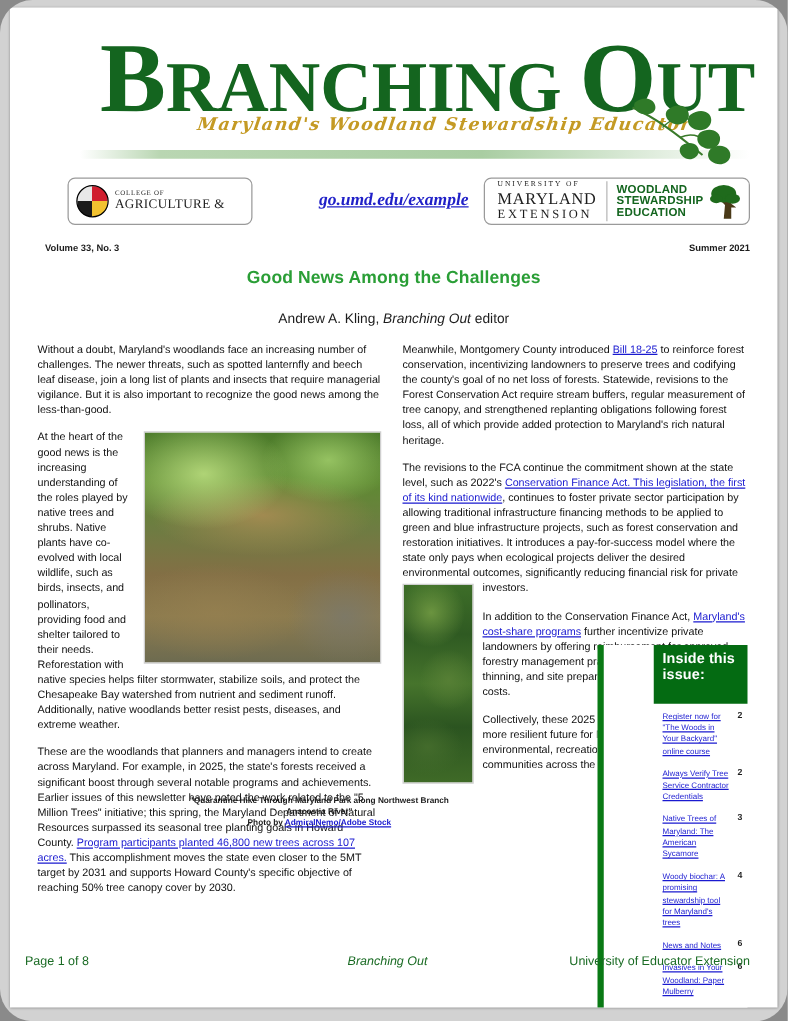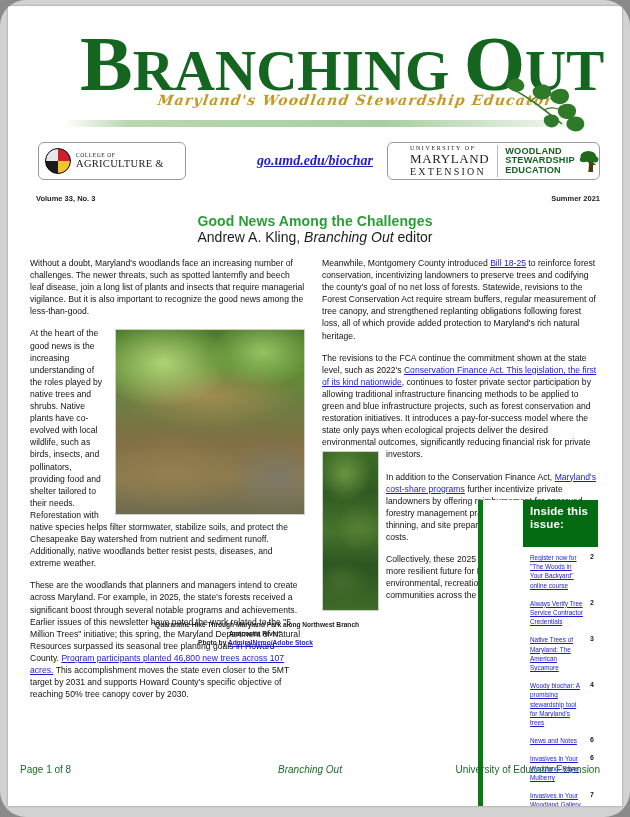--- a/index.html
+++ b/index.html
@@ -84,22 +84,22 @@
     position: absolute;
     top: 0;
     height: 38px;
     border: 1px solid #9a9a9a;
     border-radius: 6px;
     background: #fff;
     box-sizing: border-box;
     display: flex;
     align-items: center;
   }
-  .logo-left { left: 8px; width: 148px; padding-left: 4px; }
-  .logo-right { right: 0px; width: 213px; padding-left: 12px; }
+  .logo-left { left: 24px; width: 148px; padding-left: 4px; }
+  .logo-right { right: 0px; width: 213px; }
   .terp-seal {
     width: 24px; height: 24px; border-radius: 50%;
     background:
       conic-gradient(#d01e2f 0deg 90deg, #f2c230 90deg 180deg, #1b1b1b 180deg 270deg, #e8e8e8 270deg 360deg);
     border: 1.5px solid #000;
     margin: 0 5px 0 2px;
     flex: 0 0 auto;
   }
   .cans-text {
     font-family: "Liberation Serif", serif;
@@ -159,22 +159,22 @@
     text-align: center;
     color: #2a9e36;
     font-size: 14px;
     font-weight: bold;
     margin-top: 7px;
     letter-spacing: 0.1px;
   }
   .byline {
     text-align: center;
     color: #1c1c1c;
-    font-size: 14px;
-    margin-top: 0;
+    font-size: 11px;
+    margin-top: 20px;
   }
   .byline i { font-style: italic; }
   
   .cols {
     position: relative;
     margin: 12px 22px 10px 22px;
     height: 560px;
   }
   .col {
     position: absolute;
@@ -319,21 +319,21 @@
 
     <div class="logo-row">
       <div class="logo-box logo-left">
         <div class="terp-seal"></div>
         <div class="cans-text">
           <span class="tiny">COLLEGE OF</span>
           <span class="big">AGRICULTURE &amp;</span>
         </div>
       </div>
 
-      <a class="site-link" href="#">go.umd.edu/biochar</a>
+      <a class="site-link" href="#">go.umd.edu/example</a>
 
       <div class="logo-box logo-right">
         <div class="umd-ext">
           <span class="u1">UNIVERSITY OF</span>
           <span class="u2">MARYLAND</span>
           <span class="u3">EXTENSION</span>
         </div>
         <div class="wse">
           <span>WOODLAND</span>
           <span>STEWARDSHIP</span>

